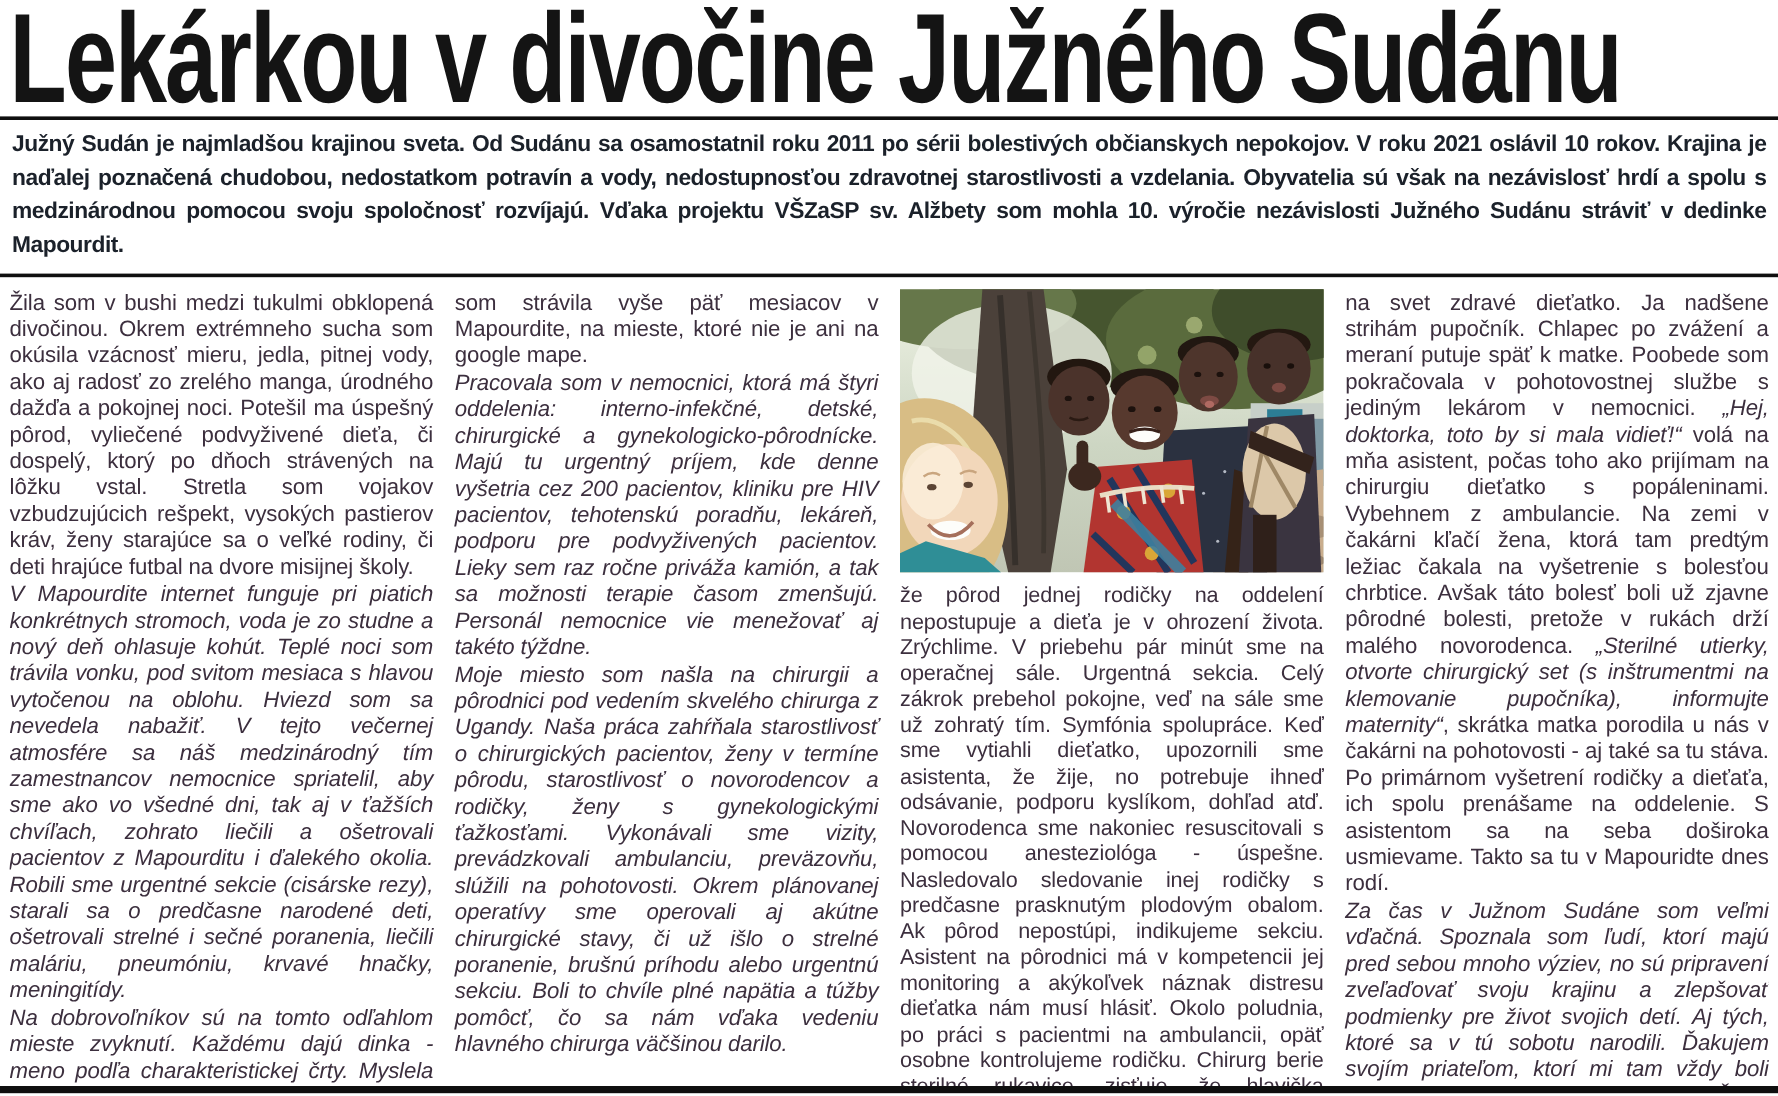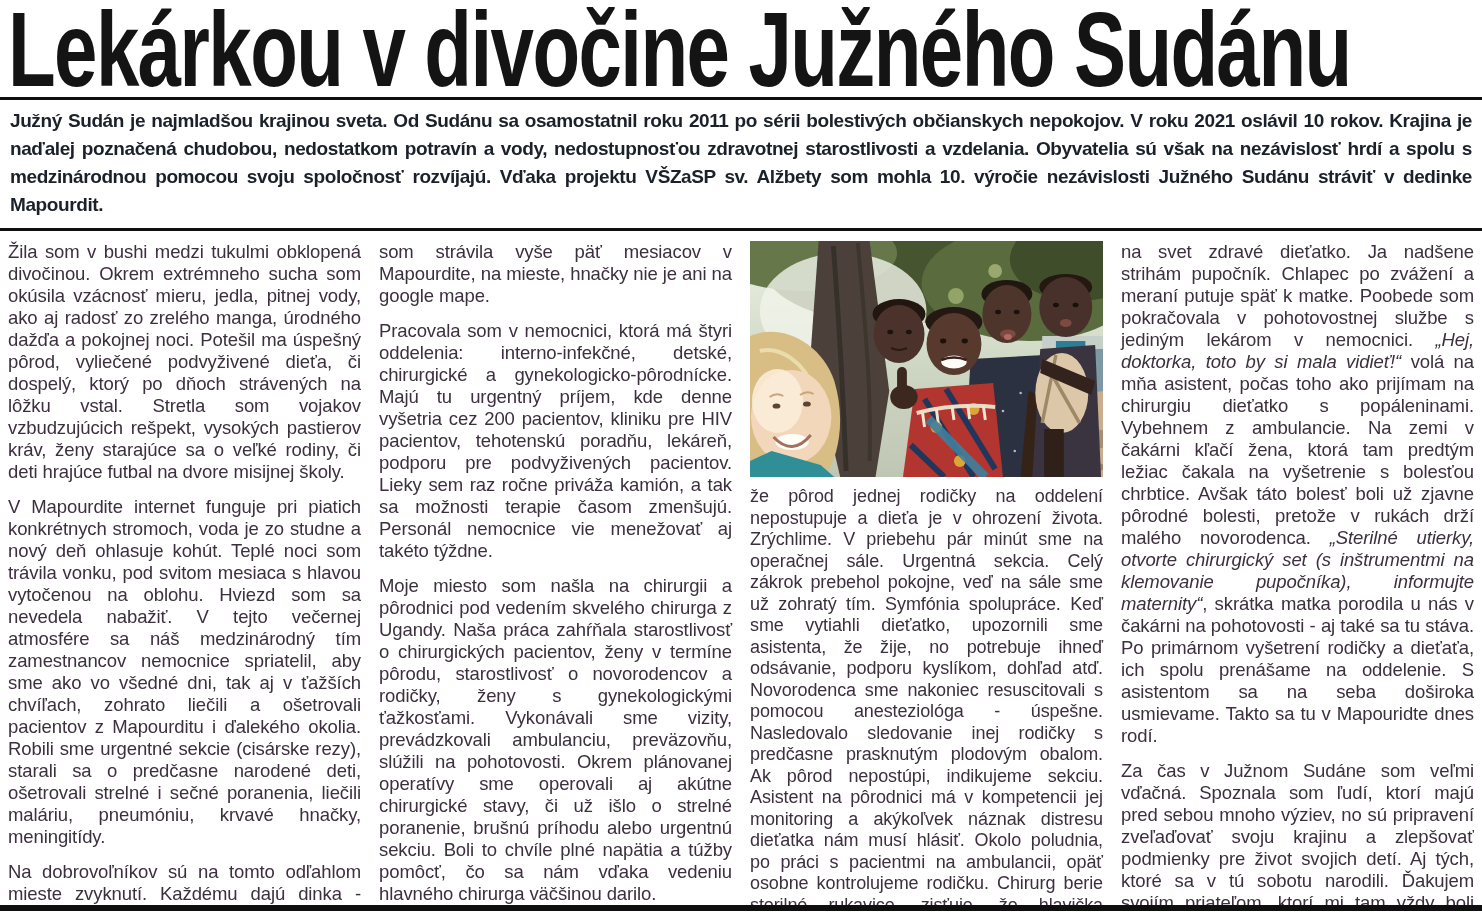--- a/index.html
+++ b/index.html
@@ -33,21 +33,21 @@
     padding-top: 10px;
     height: 676px; overflow: hidden;
   }
   .col {
     flex: 1 1 0; min-width: 0;
     color: #3c2f3e;
     font-size: 18.5px; line-height: 22px;
     letter-spacing: -0.1px;
     text-align: justify;
   }
-  .col .para + .para { margin-top: 13px; }
+  .col .para + .para { margin-top: 1px; font-style: italic; }
   .col3 .para { font-size: 18px; line-height: 21.5px; }
   .photo-wrap { margin-bottom: 9px; line-height: 0; }
   .photo-wrap svg { width: 100%; height: 236px; display: block; }
   .it { font-style: italic; }
   .bottom-rule { position: absolute; left: 0; right: 0; bottom: 2px; height: 6px; background: #0f0f0f; }
 </style>
 </head>
 <body>
 
 <div class="page">
@@ -64,21 +64,21 @@
 
   <div class="columns">
 
     <div class="col col1">
         <p class="para">Žila som v bushi medzi tukulmi obklopená divočinou. Okrem extrémneho sucha som okúsila vzácnosť mieru, jedla, pitnej vody, ako aj radosť zo zrelého manga, úrodného dažďa a pokojnej noci. Potešil ma úspešný pôrod, vyliečené podvyživené dieťa, či dospelý, ktorý po dňoch strávených na lôžku vstal. Stretla som vojakov vzbudzujúcich rešpekt, vysokých pastierov kráv, ženy starajúce sa o veľké rodiny, či deti hrajúce futbal na dvore misijnej školy.</p>
         <p class="para">V Mapourdite internet funguje pri piatich konkrétnych stromoch, voda je zo studne a nový deň ohlasuje kohút. Teplé noci som trávila vonku, pod svitom mesiaca s hlavou vytočenou na oblohu. Hviezd som sa nevedela nabažiť. V tejto večernej atmosfére sa náš medzinárodný tím zamestnancov nemocnice spriatelil, aby sme ako vo všedné dni, tak aj v ťažších chvíľach, zohrato liečili a ošetrovali pacientov z Mapourditu i ďalekého okolia. Robili sme urgentné sekcie (cisárske rezy), starali sa o predčasne narodené deti, ošetrovali strelné i sečné poranenia, liečili maláriu, pneumóniu, krvavé hnačky, meningitídy.</p>
         <p class="para">Na dobrovoľníkov sú na tomto odľahlom mieste zvyknutí. Každému dajú dinka - meno podľa charakteristickej črty. Myslela som si, že budem biela princezná alebo blonďavá víla, už prvý deň ma však pacientka pomenovala inak. Ňaček. Teda krpec. Ako krpatá doktorka</p>
       </div>
 
     <div class="col col2">
-        <p class="para">som strávila vyše päť mesiacov v Mapourdite, na mieste, hnačky nie je ani na google mape.</p>
+        <p class="para">som strávila vyše päť mesiacov v Mapourdite, na mieste, ktoré nie je ani na google mape.</p>
         <p class="para">Pracovala som v nemocnici, ktorá má štyri oddelenia: interno-infekčné, detské, chirurgické a gynekologicko-pôrodnícke. Majú tu urgentný príjem, kde denne vyšetria cez 200 pacientov, kliniku pre HIV pacientov, tehotenskú poradňu, lekáreň, podporu pre podvyživených pacientov. Lieky sem raz ročne priváža kamión, a tak sa možnosti terapie časom zmenšujú. Personál nemocnice vie menežovať aj takéto týždne.</p>
         <p class="para">Moje miesto som našla na chirurgii a pôrodnici pod vedením skvelého chirurga z Ugandy. Naša práca zahŕňala starostlivosť o chirurgických pacientov, ženy v termíne pôrodu, starostlivosť o novorodencov a rodičky, ženy s gynekologickými ťažkosťami. Vykonávali sme vizity, prevádzkovali ambulanciu, preväzovňu, slúžili na pohotovosti. Okrem plánovanej operatívy sme operovali aj akútne chirurgické stavy, či už išlo o strelné poranenie, brušnú príhodu alebo urgentnú sekciu. Boli to chvíle plné napätia a túžby pomôcť, čo sa nám vďaka vedeniu hlavného chirurga väčšinou darilo.</p>
       </div>
 
     <div class="col col3">
       <div class="photo-wrap">
         <svg viewBox="0 0 360 236" preserveAspectRatio="none" aria-hidden="true">
           <defs>
             <linearGradient id="bg" x1="0" y1="0" x2="0" y2="1">
               <stop offset="0" stop-color="#eef2e4"></stop>

